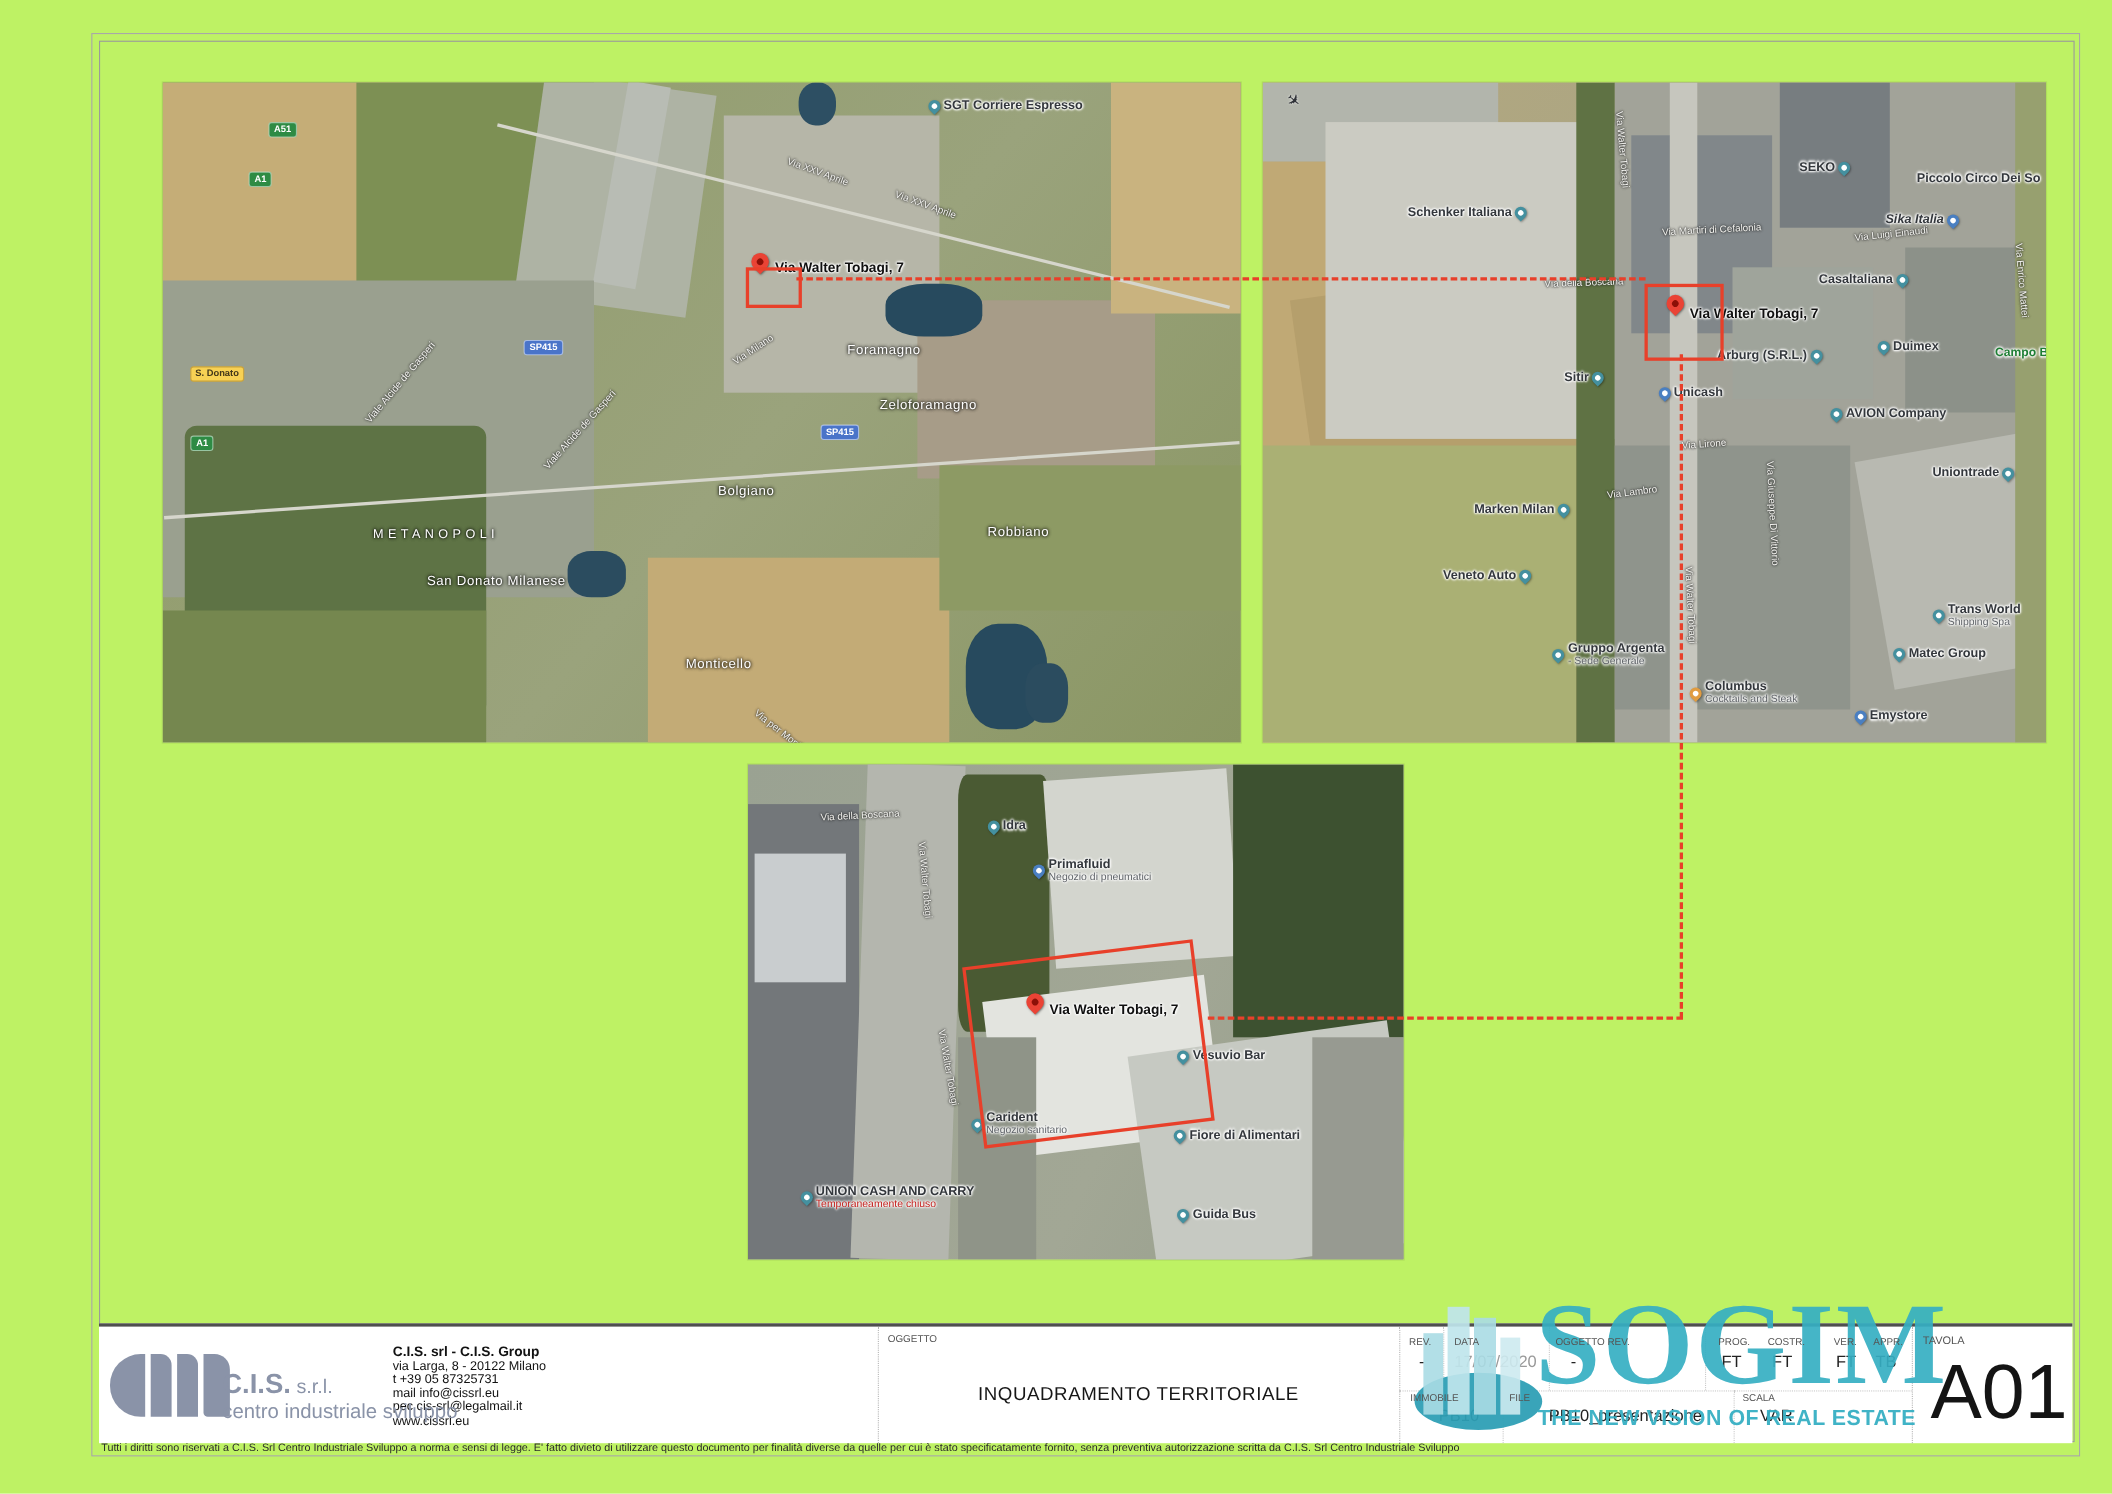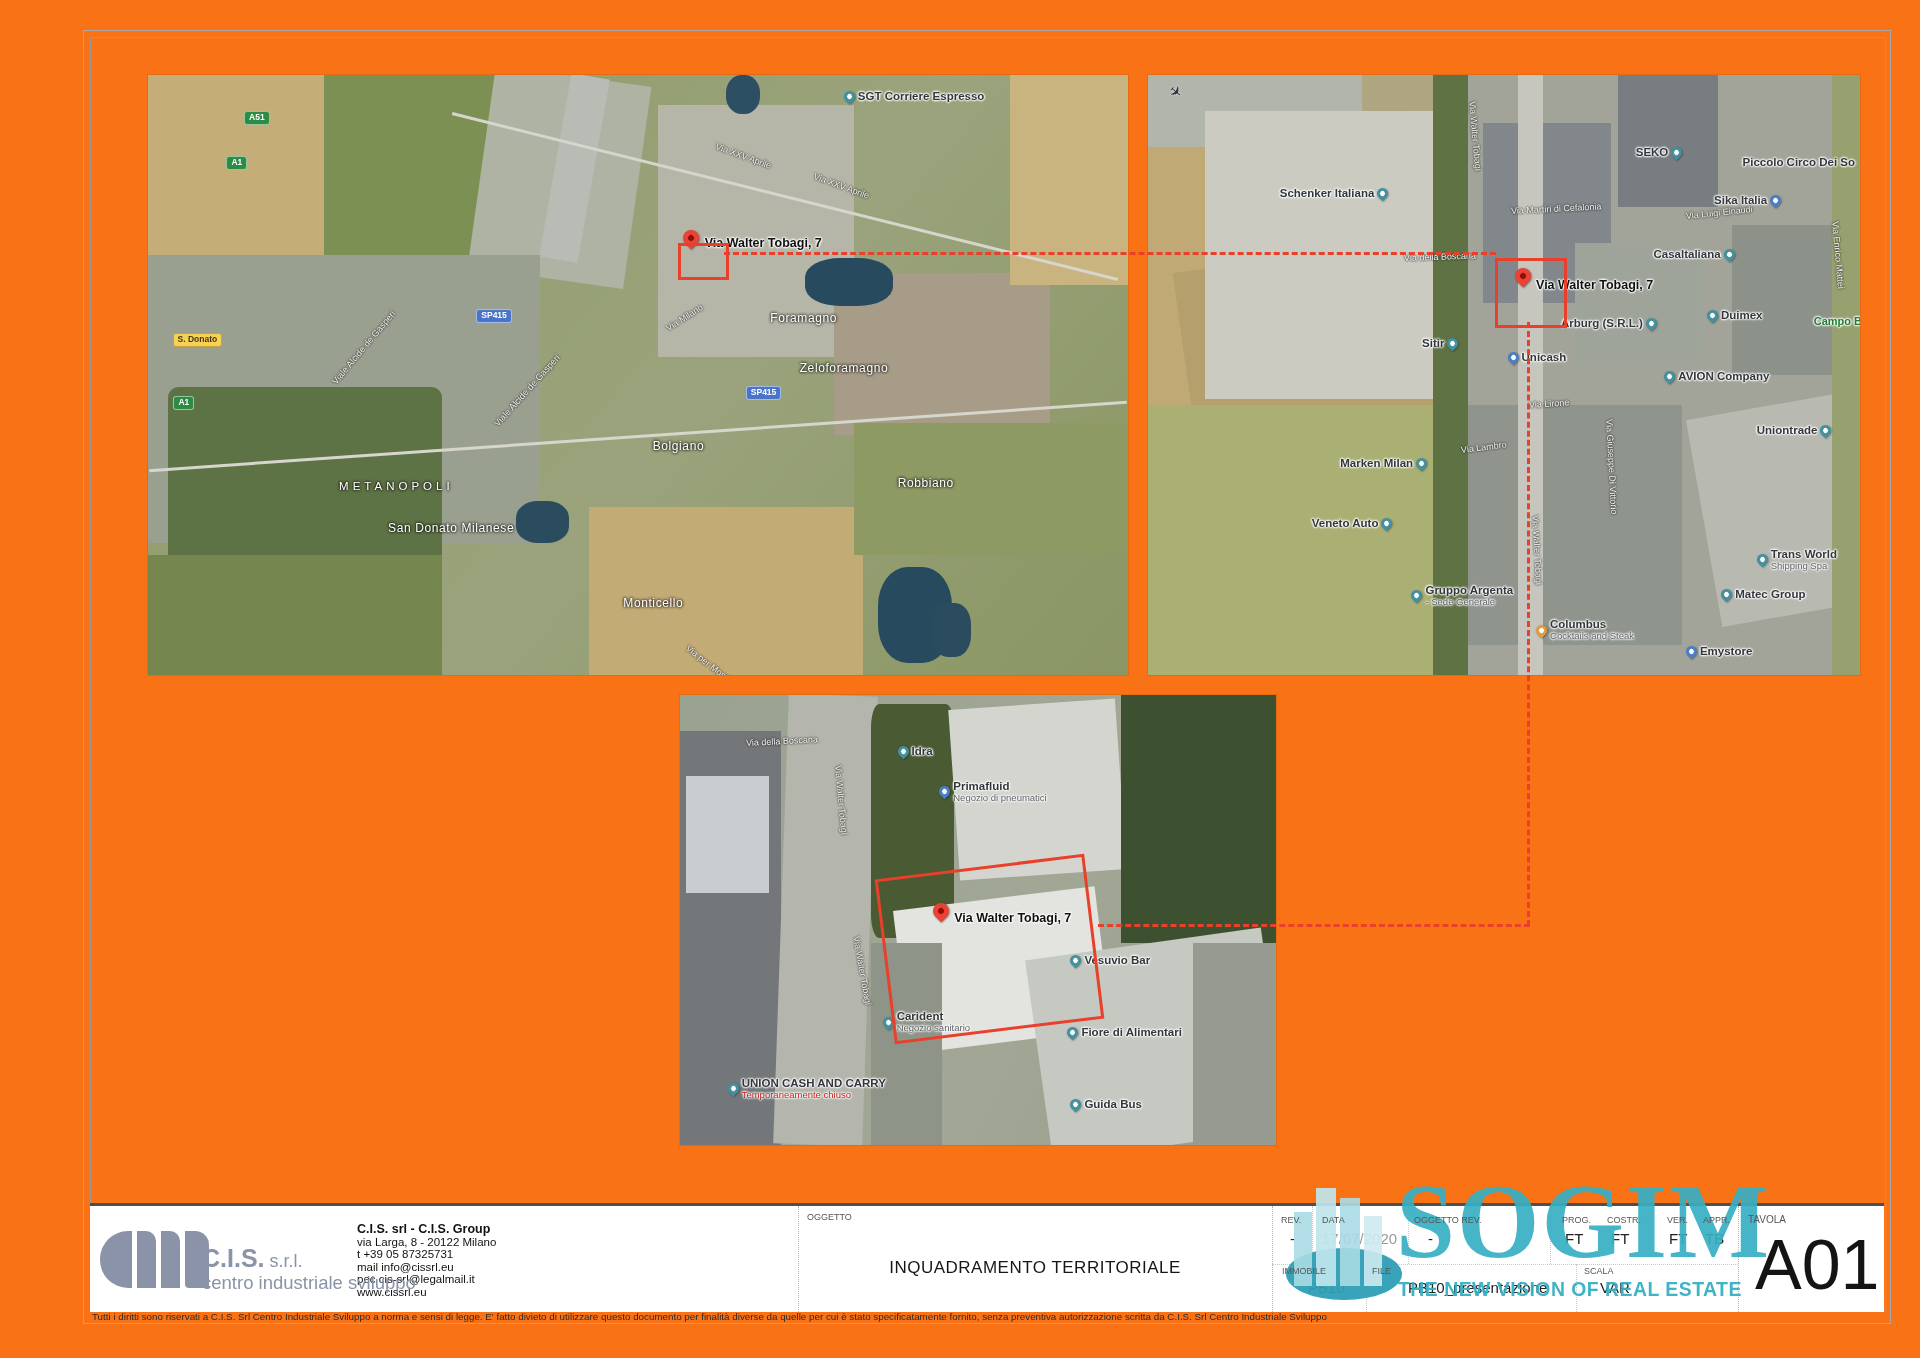--- a/index.html
+++ b/index.html
@@ -1,16 +1,16 @@
 <!DOCTYPE html>
 <html><head>
 <meta charset="utf-8">
 <style>
   html,body{margin:0;padding:0;background:#fff;}
-  .page{position:relative;width:1920px;height:1358px;background:#f97316;overflow:hidden;
+  .page{position:relative;width:1920px;height:1358px;background:#bef264;overflow:hidden;
         font-family:"Liberation Sans", sans-serif;color:#222;}
   
   .border-outer{position:absolute;left:83px;top:30px;width:1806px;height:1292px;border:1px solid #a8a8a8;}
   .border-inner{position:absolute;left:90px;top:37px;width:1794px;height:1272px;border:1px solid #9a9a9a;}
 
   
   .map{position:absolute;overflow:hidden;box-shadow:0 0 0 1px rgba(0,0,0,.08);}
   #map1{left:148px;top:75px;width:980px;height:600px;background:linear-gradient(130deg,#8f9a67,#9aa37c 55%,#8a9663);}
   #map2{left:1148px;top:75px;width:712px;height:600px;background:linear-gradient(120deg,#b3a87e,#a8a486 60%,#9fa07c);}
   #map3{left:680px;top:695px;width:596px;height:450px;background:linear-gradient(115deg,#9aa292,#a2a795 60%,#949c8a);}
@@ -216,21 +216,21 @@
       <div class="mlabel k-road" style="left: 45.5%; top: 3.5%; transform: rotate(85deg);">
         <span class="mtext">Via Walter Tobagi</span>
       </div>
       <div class="mlabel k-poi" style="left: 68.5%; top: 11.8%;">
         <span class="mtext">SEKO</span>
         <span class="pin pin-teal"></span>
       </div>
       <div class="mlabel k-poi" style="left: 83.5%; top: 13.5%;">
         <span class="mtext">Piccolo Circo Dei So</span>
       </div>
-      <div class="mlabel k-poi" style="left: 79.5%; top: 19.8%;">
+      <div class="mlabel k-poi" style="left: 79.5%; top: 19.8%; font-style: italic;">
         <span class="mtext">Sika Italia</span>
         <span class="pin pin-blue"></span>
       </div>
       <div class="mlabel k-road" style="left: 75.5%; top: 22.6%; transform: rotate(-6deg);">
         <span class="mtext">Via Luigi Einaudi</span>
       </div>
       <div class="mlabel k-road" style="left: 51%; top: 21.8%; transform: rotate(-3deg);">
         <span class="mtext">Via Martiri di Cefalonia</span>
       </div>
       <div class="mlabel k-poi" style="left: 71%; top: 28.8%;">

